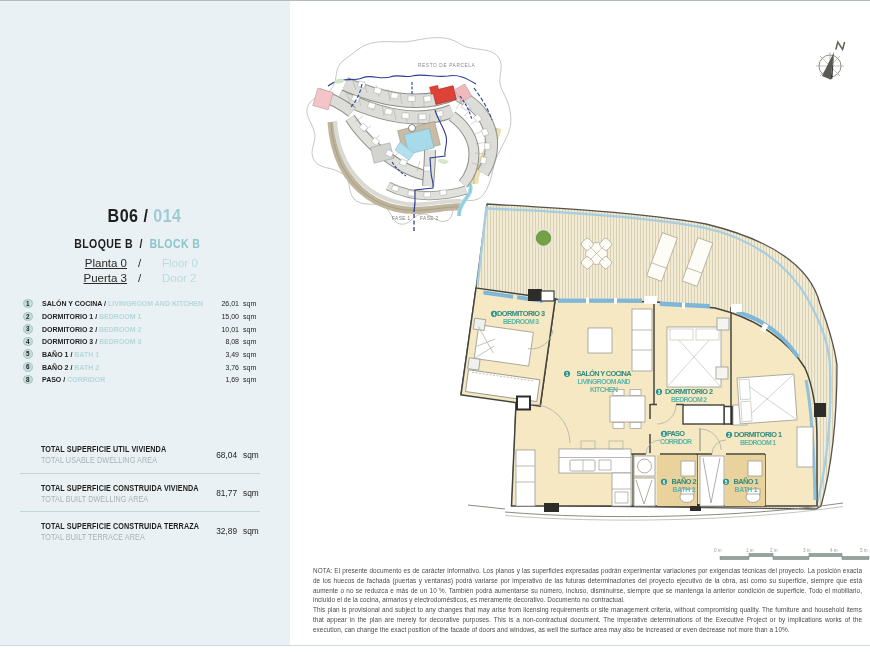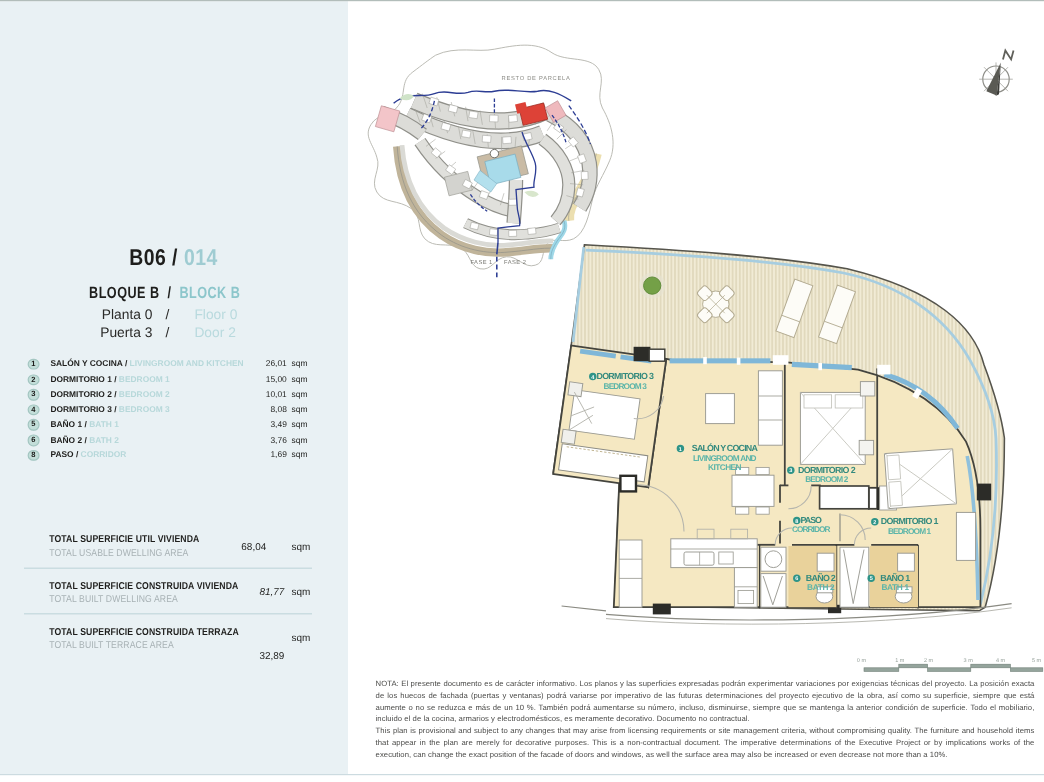--- a/index.html
+++ b/index.html
@@ -7,21 +7,21 @@
 .topline{position:absolute;left:0;top:0;width:870px;height:1px;background:#b2bdba;}
 .panel{position:absolute;left:0;top:1px;width:290px;height:644px;background:#e9f1f4;}
 .botline{position:absolute;left:0;top:645px;width:870px;height:1px;background:#ccdbe0;}
 
 .h1{position:absolute;left:0;top:205px;width:290px;text-align:center;font-size:19px;font-weight:bold;color:#1e1e1c;letter-spacing:0.5px;transform:scaleX(0.85);transform-origin:142px 0;}
 .h1 .lt{color:#9fccd2;}
 .h2{position:absolute;left:0;top:236px;width:290px;text-align:center;font-size:13.5px;font-weight:bold;color:#1e1e1c;letter-spacing:0.5px;transform:scaleX(0.78);transform-origin:137px 0;margin-left:-6px;}
 .h2 .lt{color:#8cc6cb;}
 .h3{position:absolute;left:0;top:257px;width:290px;font-size:11.5px;color:#2a2a28;}
 .h4{position:absolute;left:0;top:271.5px;width:290px;font-size:11.5px;color:#2a2a28;}
-.h3 .r,.h4 .r{position:absolute;right:163px;white-space:nowrap;}
+.h3 .r,.h4 .r{position:absolute;right:163px;white-space:nowrap;text-decoration:underline;}
 .h3 .s,.h4 .s{position:absolute;left:138px;}
 .h3 .e,.h4 .e{position:absolute;left:162px;color:#b9dade;white-space:nowrap;}
 
 .row{position:absolute;left:0;width:290px;height:11px;font-size:7px;}
 .row .badge{position:absolute;left:23px;top:-1.5px;width:9.5px;height:9.5px;border-radius:50%;background:#c3ded9;border:0.5px solid #a3c6c1;box-sizing:border-box;color:#1b1b19;font-weight:bold;font-size:6.3px;text-align:center;line-height:8.5px;}
 .row .sp{position:absolute;left:42px;top:0;font-weight:bold;color:#1e1e1c;white-space:nowrap;line-height:8px;}
 .row .sp .en{font-weight:bold;color:#b7d8da;}
 .row .val{position:absolute;left:186px;width:53px;text-align:right;top:0;color:#1e1e1c;line-height:8px;}
 .row .sq{position:absolute;left:243px;top:0;color:#1e1e1c;line-height:8px;}
 
@@ -91,35 +91,35 @@
 <div class="row" style="top:376px;">
     <span class="badge">8</span>
     <span class="sp">PASO / <span class="en">CORRIDOR</span></span>
     <span class="val">1,69</span>
     <span class="sq">sqm</span>
   </div>
 
 <div class="tot">
   <span class="es" style="top:444px;">TOTAL SUPERFICIE UTIL VIVIENDA</span>
   <span class="en" style="top:455px;">TOTAL USABLE DWELLING AREA</span>
-  <span class="val" style="top:450px;text-align:center;">68,04</span>
+  <span class="val" style="top:450px;">68,04</span>
     <span class="sq" style="top:450px;">sqm</span>
 </div>
 <div class="sep" style="top:473px;"></div>
 <div class="tot">
   <span class="es" style="top:482.5px;">TOTAL SUPERFICIE CONSTRUIDA VIVIENDA</span>
   <span class="en" style="top:494px;">TOTAL BUILT DWELLING AREA</span>
-  <span class="val" style="top:488px;font-style:italic;">81,77</span>
+  <span class="val" style="top:488px;">81,77</span>
     <span class="sq" style="top:488px;">sqm</span>
 </div>
 <div class="sep" style="top:511px;"></div>
 <div class="tot">
   <span class="es" style="top:520.5px;">TOTAL SUPERFICIE CONSTRUIDA TERRAZA</span>
   <span class="en" style="top:532px;">TOTAL BUILT TERRACE AREA</span>
-  <span class="val" style="top:541px;">32,89</span>
+  <span class="val" style="top:526px;">32,89</span>
     <span class="sq" style="top:526px;">sqm</span>
 </div>
 
 <div class="note">NOTA: El presente documento es de carácter informativo. Los planos y las superficies expresadas podrán experimentar variaciones por exigencias técnicas del proyecto. La posición exacta de los huecos de fachada (puertas y ventanas) podrá variarse por imperativo de las futuras determinaciones del proyecto ejecutivo de la obra, así como su superficie, siempre que está aumente o no se reduzca e más de un 10 %. También podrá aumentarse su número, incluso, disminuirse, siempre que se mantenga la anterior condición de superficie. Todo el mobiliario, incluido el de la cocina, armarios y electrodomésticos, es meramente decorativo. Documento no contractual.<br>This plan is provisional and subject to any changes that may arise from licensing requirements or site management criteria, without compromising quality. The furniture and household items that appear in the plan are merely for decorative purposes. This is a non-contractual document. The imperative determinations of the Executive Project or by implications works of the execution, can change the exact position of the facade of doors and windows, as well the surface area may also be increased or even decrease not more than a 10%.</div>
 
 <svg id="plansvg" width="870" height="652" viewBox="0 0 870 652" style="position:absolute;left:0;top:0;">
 <defs>
 <pattern id="deck" width="3" height="8" patternUnits="userSpaceOnUse">
   <rect width="3" height="8" fill="#f1ebd5"></rect>
   <line x1="1.5" y1="0" x2="1.5" y2="8" stroke="#d9d1b2" stroke-width="1"></line>

